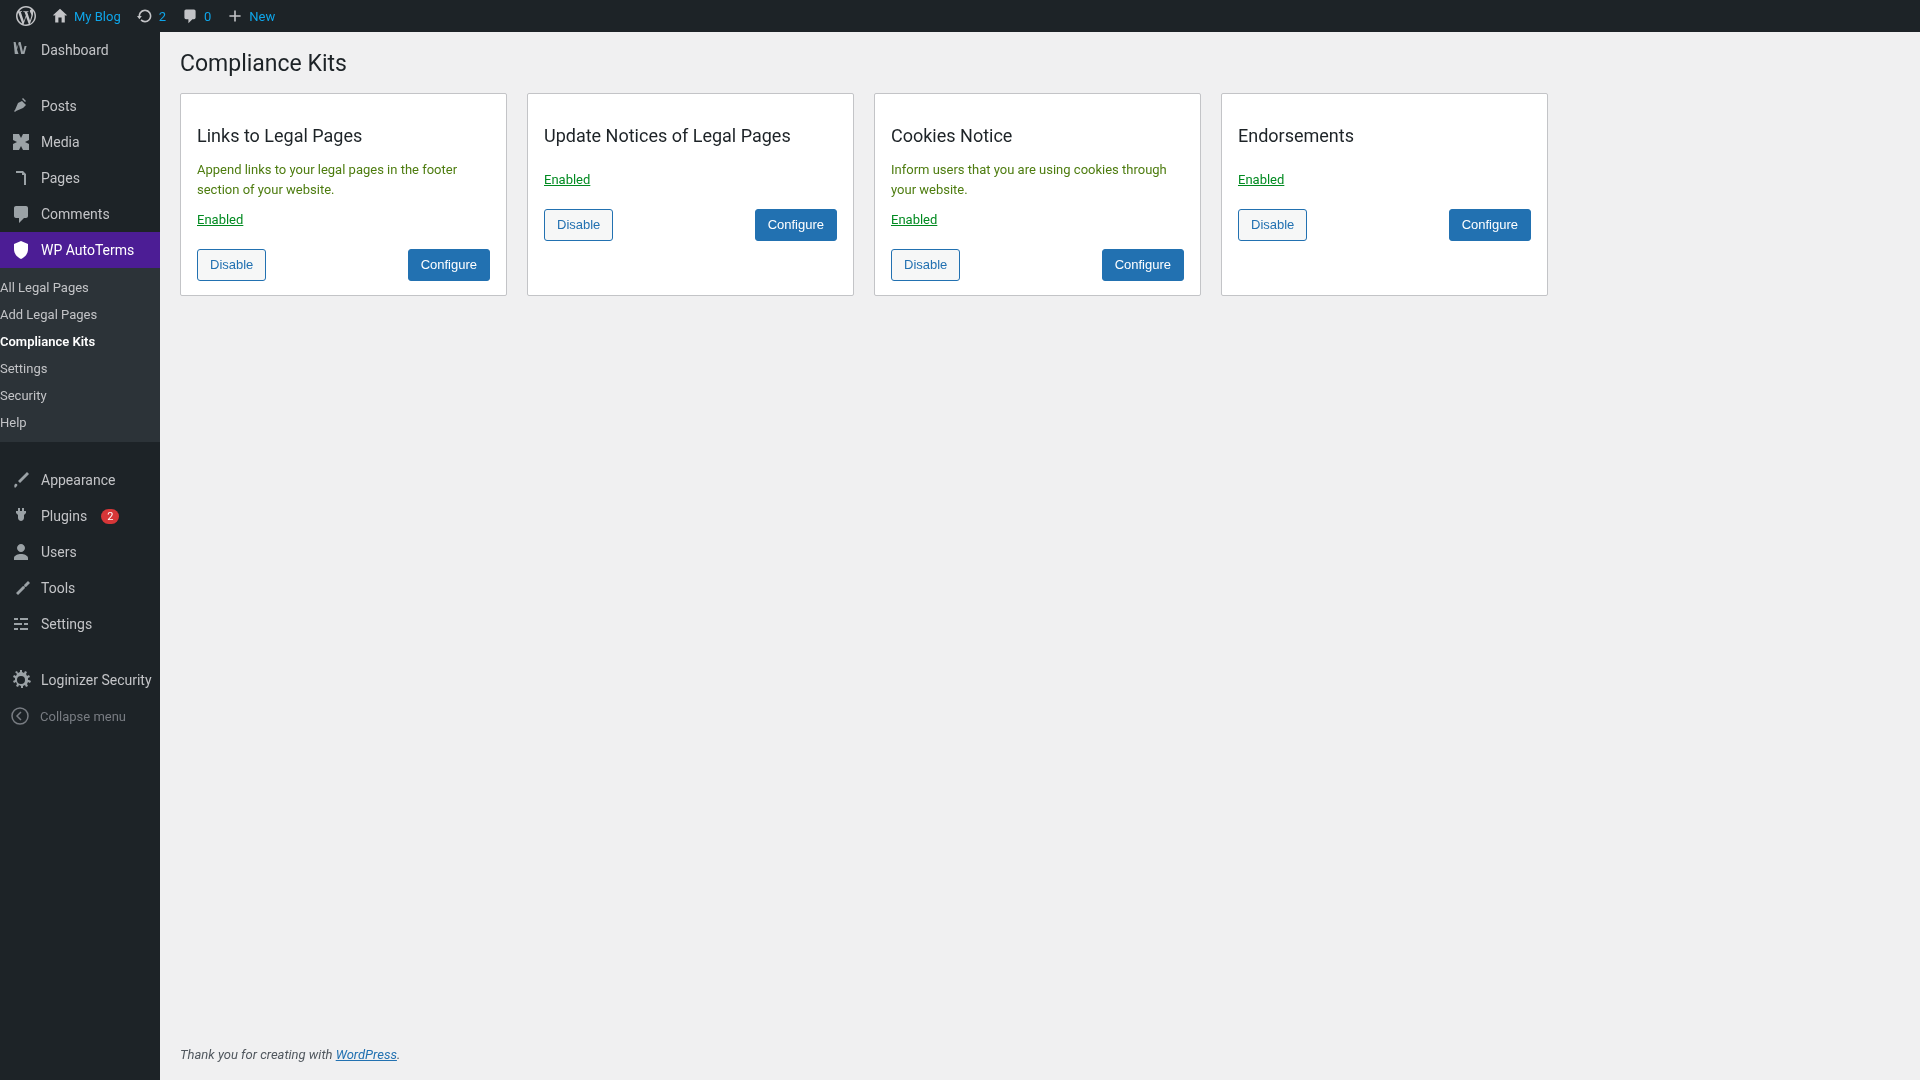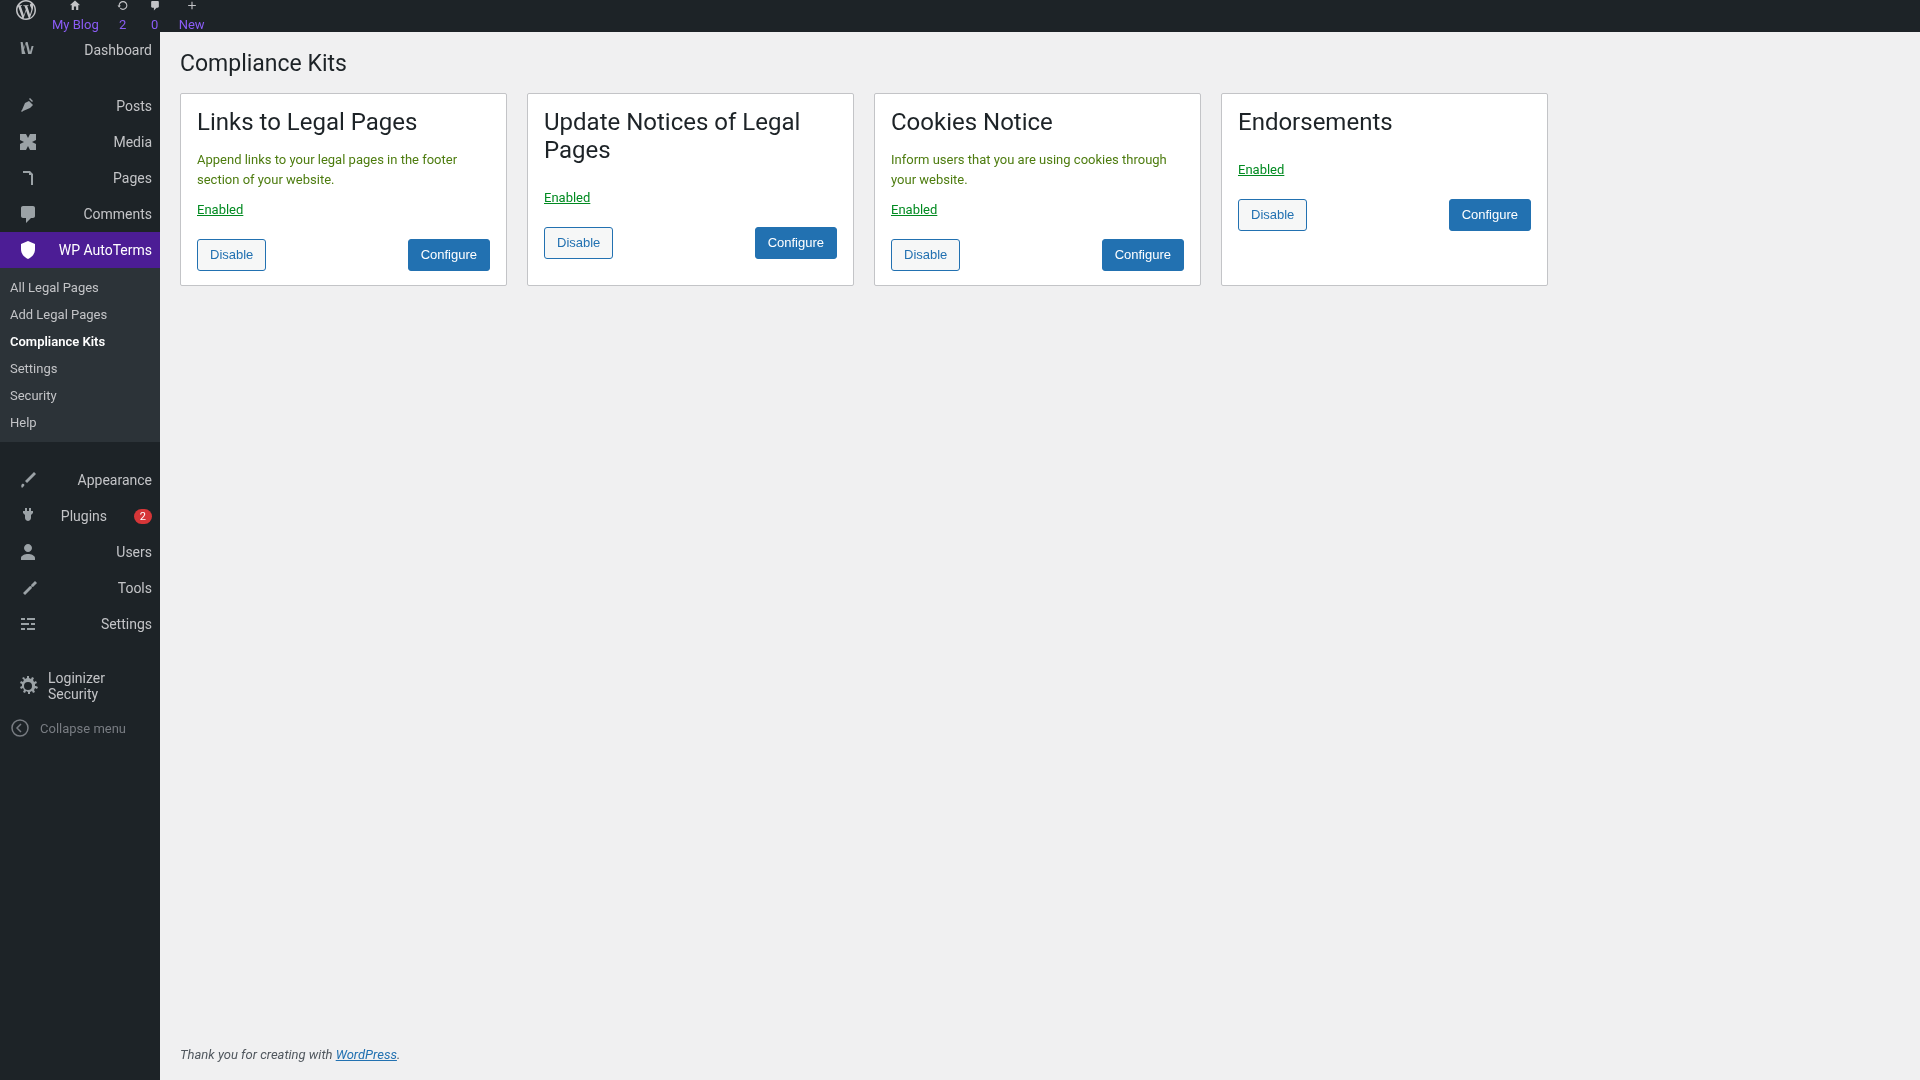--- a/index.html
+++ b/index.html
@@ -22,44 +22,42 @@
   align-items: center;
   padding: 0 8px;
   z-index: 100;
   font-size: 13px;
 }
 .adminbar-item {
   display: flex;
   align-items: center;
   padding: 0 8px;
   height: 32px;
-  color: #8b5cf6;
+  color: #0ea5e9;
   gap: 6px;
   cursor: pointer;
-  flex-direction: column;
 }
 .adminbar svg { width: 20px; height: 20px; fill: #c3c4c7; }
 .adminbar .small-svg { width: 16px; height: 16px; }
 .sidebar {
   position: fixed;
   top: 32px; left: 0; bottom: 0;
   width: 160px;
   background: #1d2327;
   color: #c3c4c7;
 }
 .menu-item {
   display: flex;
   align-items: center;
-  padding: 8px 8px 8px 18px;
+  padding: 8px 8px 8px 11px;
   color: #c3c4c7;
   gap: 10px;
   font-size: 14px;
   cursor: pointer;
   position: relative;
-  justify-content: space-between;
 }
 .menu-item svg { width: 20px; height: 20px; fill: rgba(240,246,252,0.6); flex-shrink: 0; }
 .menu-item.current {
   background: #4c1d95;
   color: #fff;
 }
 .menu-item.current svg { fill: #fff; }
 .menu-item.current::after {
   content: "";
   position: absolute;
@@ -67,21 +65,21 @@
   top: 50%;
   transform: translateY(-50%);
   border: 8px solid transparent;
   border-right-color: #f0f0f1;
 }
 .submenu {
   background: #2c3338;
   padding: 6px 0;
 }
 .submenu-item {
-  padding: 6px 10px;
+  padding: 6px 0;
   font-size: 13px;
   color: #c3c4c7;
   cursor: pointer;
 }
 .submenu-item.current { color: #fff; font-weight: 600; }
 .menu-sep { height: 20px; }
 .badge {
   background: #d63638;
   color: #fff;
   border-radius: 10px;
@@ -114,24 +112,25 @@
 .card {
   width: 327px;
   background: #fff;
   border: 1px solid #c3c4c7;
   border-radius: 2px;
   padding: 14px 16px;
   display: flex;
   flex-direction: column;
 }
 .card-title {
-  font-size: 24px;
+  font-size: 18px;
   font-weight: 400;
   color: #1d2327;
   margin-bottom: 14px;
+  margin-top: 17px;
 }
 .card-desc {
   font-size: 13px;
   color: #4d7c0f;
   line-height: 1.5;
   min-height: 40px;
 }
 .card-status {
   color: #008a20;
   font-size: 13px;

